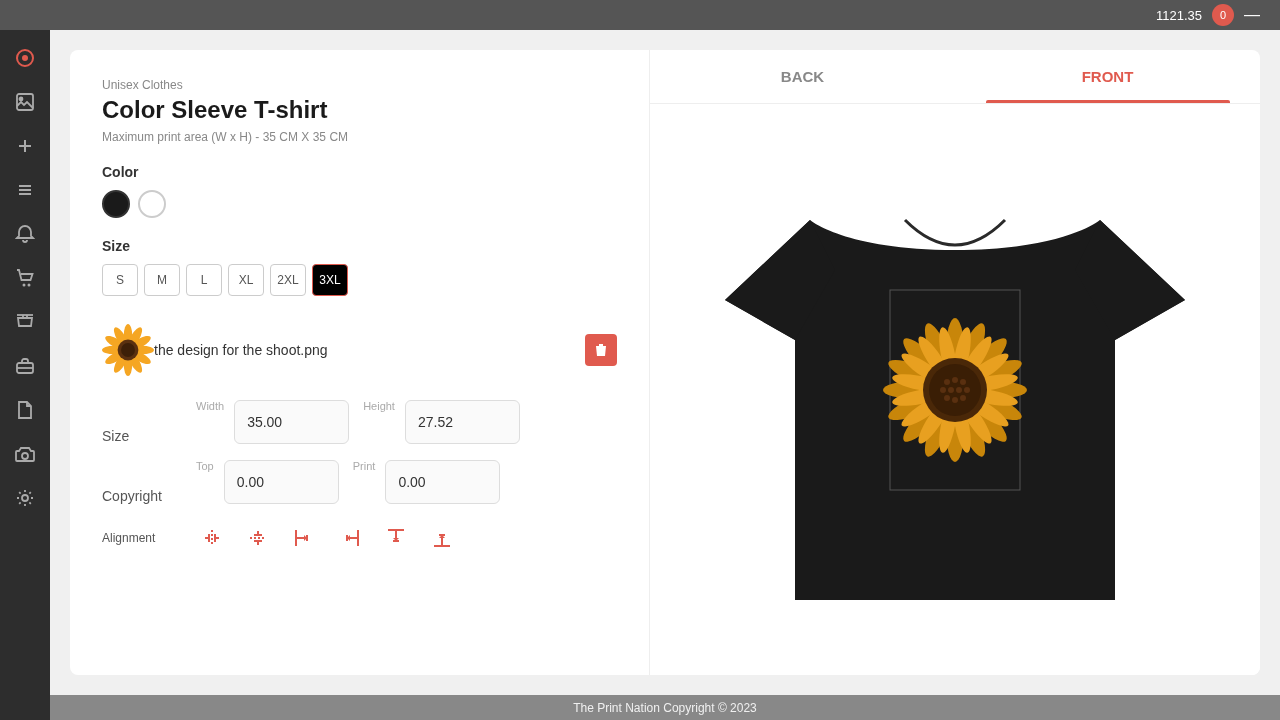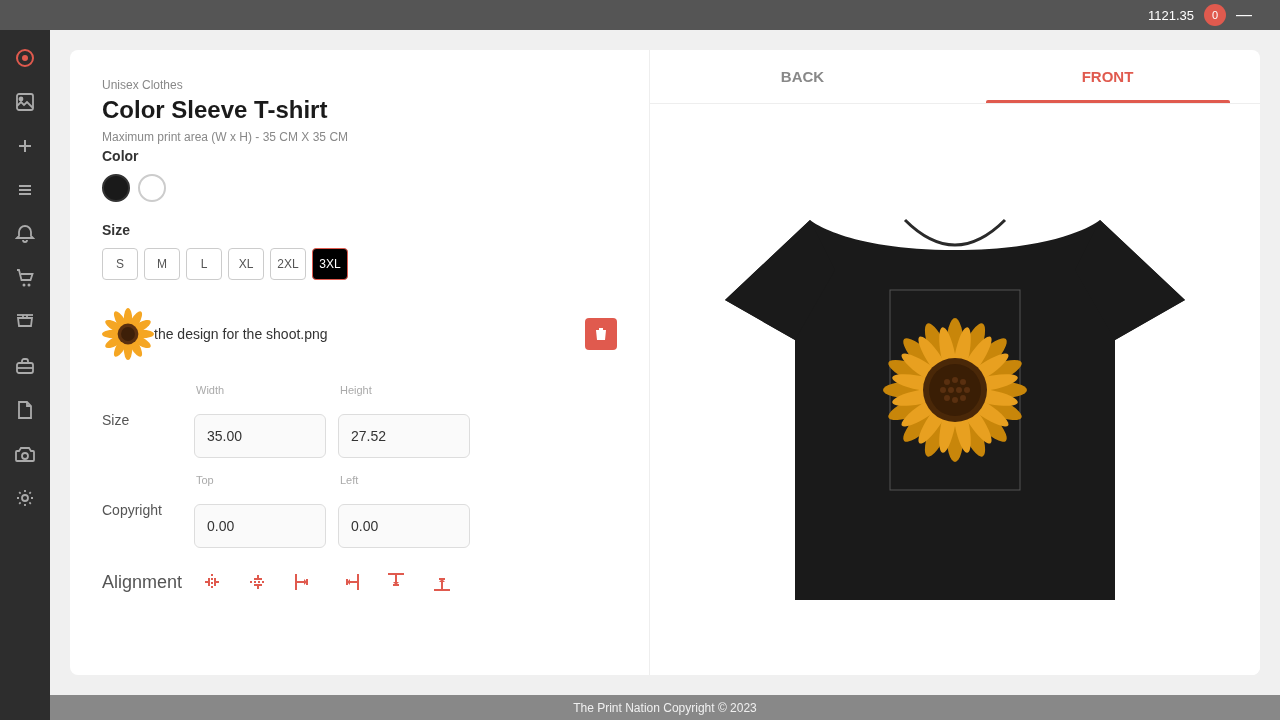--- a/index.html
+++ b/index.html
@@ -12,21 +12,21 @@
       display: flex;
       flex-direction: column;
     }
 
     .top-bar {
       background: #555;
       height: 30px;
       display: flex;
       align-items: center;
       justify-content: flex-end;
-      padding: 0 28px;
+      padding: 0 20px;
       gap: 10px;
       flex-shrink: 0;
     }
     .top-bar-balance {
       color: #fff;
       font-size: 13px;
     }
     .top-bar-icon {
       width: 22px;
       height: 22px;
@@ -110,21 +110,21 @@
     }
     .product-title {
       font-size: 24px;
       font-weight: 700;
       color: #1a1a1a;
       margin-bottom: 6px;
     }
     .print-area-info {
       font-size: 12px;
       color: #888;
-      margin-bottom: 4px;
+      margin-bottom: 20px;
     }
 
     .section-label {
       font-size: 14px;
       font-weight: 600;
       color: #333;
       margin-bottom: 10px;
     }
 
     
@@ -216,49 +216,48 @@
       color: #555;
       padding-top: 28px;
       flex-shrink: 0;
     }
     .form-fields {
       display: flex;
       gap: 12px;
     }
     .field-group {
       display: flex;
-      flex-direction: column;
-      gap: 18px;
+      gap: 10px;
     }
     .field-group label {
       font-size: 11px;
       color: #aaa;
       padding-left: 2px;
     }
     .field-input {
-      width: 132px;
+      width: 115px;
       height: 44px;
       border: 1px solid #ddd;
       border-radius: 6px;
       padding: 8px 12px;
       font-size: 14px;
       color: #333;
       background: #fafafa;
     }
 
     
     .alignment-row {
       display: flex;
       align-items: center;
       gap: 12px;
       margin-top: 8px;
     }
     .alignment-label {
       width: 80px;
-      font-size: 18px;
+      font-size: 12px;
       color: #555;
       flex-shrink: 0;
     }
     .alignment-buttons {
       display: flex;
       gap: 10px;
     }
     .align-btn {
       width: 36px;
       height: 36px;
@@ -495,21 +494,21 @@
         </div>
 
         <div class="form-row">
           <div class="form-row-label">Copyright</div>
           <div class="form-fields">
             <div class="field-group">
               <label>Top</label>
               <input class="field-input" type="text" value="0.00" style="">
             </div>
             <div class="field-group">
-              <label>Left</label>
+              <label>Print</label>
               <input class="field-input" type="text" value="0.00" style="">
             </div>
           </div>
         </div>
 
         <div class="alignment-row">
           <div class="alignment-label">Alignment</div>
           <div class="alignment-buttons">
 
             <button class="align-btn" title="Center horizontally">

